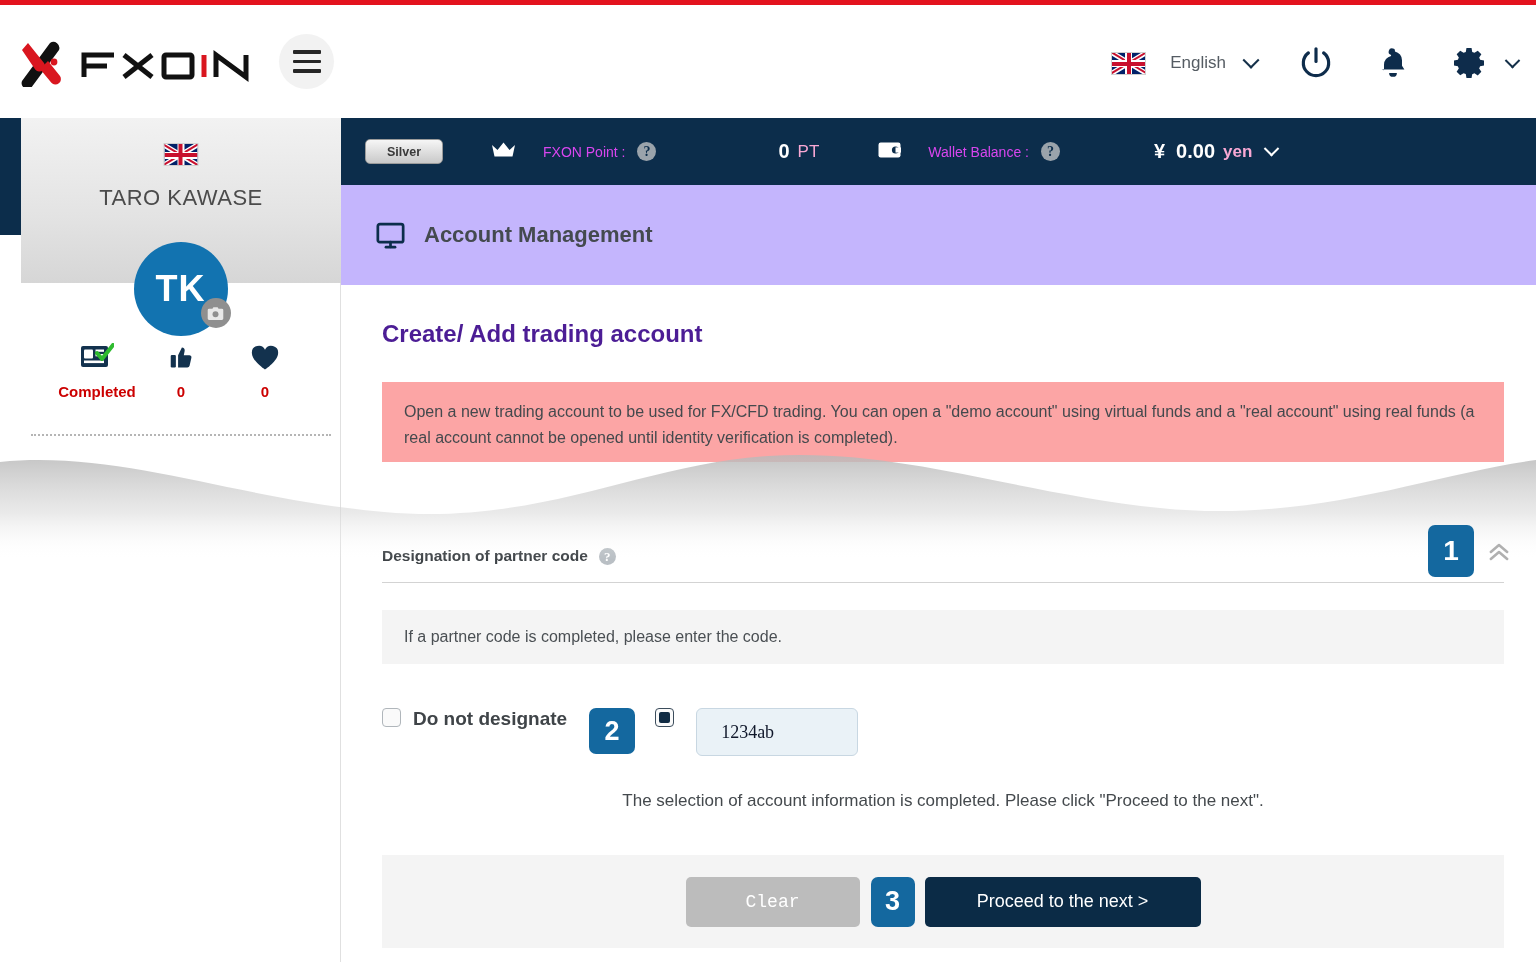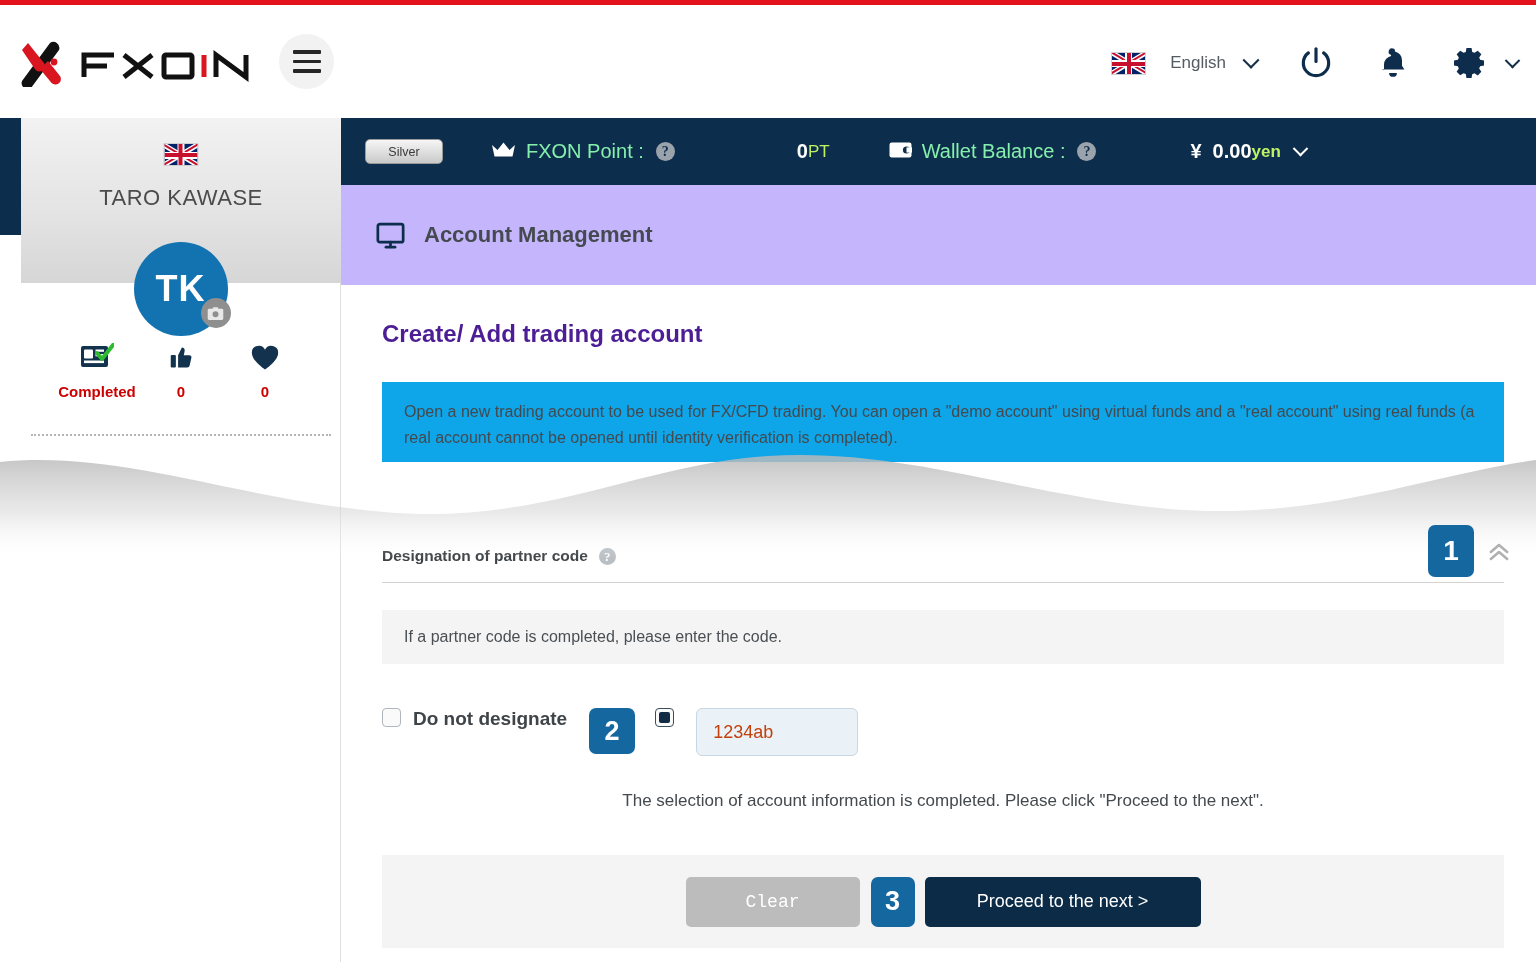--- a/index.html
+++ b/index.html
@@ -128,32 +128,32 @@
     position: absolute; left: 341px; top: 118px;
     width: 1195px; height: 67px;
     background: #0c2d4b;
     display: flex; align-items: center;
   }
   .tier-badge {
     margin-left: 24px; width: 78px; height: 25px; border-radius: 5px;
     background: linear-gradient(to bottom, #f6f6f6, #c9c9c9);
     border: 1px solid #9a9a9a;
     display: flex; align-items: center; justify-content: center;
-    font-size: 12.5px; font-weight: normal; color: #3a3a3a;
+    font-size: 12.5px; font-weight: bold; color: #3a3a3a;
   }
   .bar-item { display: flex; align-items: center; color: #ffffff; }
-  .bar-label { font-size: 20px; margin-left: 10px; color: #86efac; }
+  .bar-label { font-size: 14px; margin-left: 27px; color: #d946ef; }
   .q-mark {
     margin-left: 12px; width: 19px; height: 19px; border-radius: 50%;
     background: #9aa3ab; color: #0c2d4b; font-size: 14px; font-weight: bold;
     display: flex; align-items: center; justify-content: center;
     font-family: "Liberation Serif", serif;
   }
   .bar-value { font-size: 20px; font-weight: bold; color: #ffffff; }
-  .bar-unit { font-size: 17px; color: #bef264; }
+  .bar-unit { font-size: 17px; color: #f9a8d4; margin-left: 8px; }
   .bar-chev {
     margin-left: 14px; width: 11px; height: 11px;
     border-right: 2.4px solid #ffffff; border-bottom: 2.4px solid #ffffff;
     transform: rotate(45deg) translate(-2px,-2px);
   }
 
   
   .page-title-strip {
     position: absolute; left: 341px; top: 185px;
     width: 1195px; height: 100px;
@@ -171,21 +171,21 @@
     width: 1195px; height: 677px;
     background: #ffffff;
   }
   .section-title {
     position: absolute; left: 41px; top: 35px;
     font-size: 24px; font-weight: bold; color: #4c1d95;
   }
   .info-box {
     position: absolute; left: 41px; top: 97px;
     width: 1122px; height: 80px;
-    background: #0ea5e9;
+    background: #fca5a5;
     padding: 17px 22px;
     font-size: 16px; line-height: 1.65; color: #44494d;
   }
 
   
   .wave-overlay {
     position: absolute; left: 0; top: 440px;
     width: 1536px; height: 120px;
     pointer-events: none; z-index: 5;
   }
@@ -247,22 +247,22 @@
     margin-left: 12px; font-size: 19px; font-weight: bold; color: #3f4448;
     white-space: nowrap;
   }
   .badge-2 {
     margin-left: 22px; margin-right: 20px;
     width: 46px; height: 46px; font-size: 27px; flex: none;
   }
   .code-input {
     margin-left: 22px; width: 162px; height: 48px;
     background: #eaf2f7; border: 1px solid #c8d7e2; border-radius: 6px;
-    font-size: 18px; color: #c2410c; padding: 0 16px;
-    font-family: Liberation Sans, sans-serif;
+    font-size: 18px; color: #0f172a; padding: 0 24px;
+    font-family: Liberation Serif, serif;
   }
 
   .complete-msg {
     position: absolute; left: 41px; top: 506px; width: 1122px;
     text-align: center; font-size: 17px; color: #44494d;
   }
 
   .action-bar {
     position: absolute; left: 41px; top: 570px;
     width: 1122px; height: 93px;

